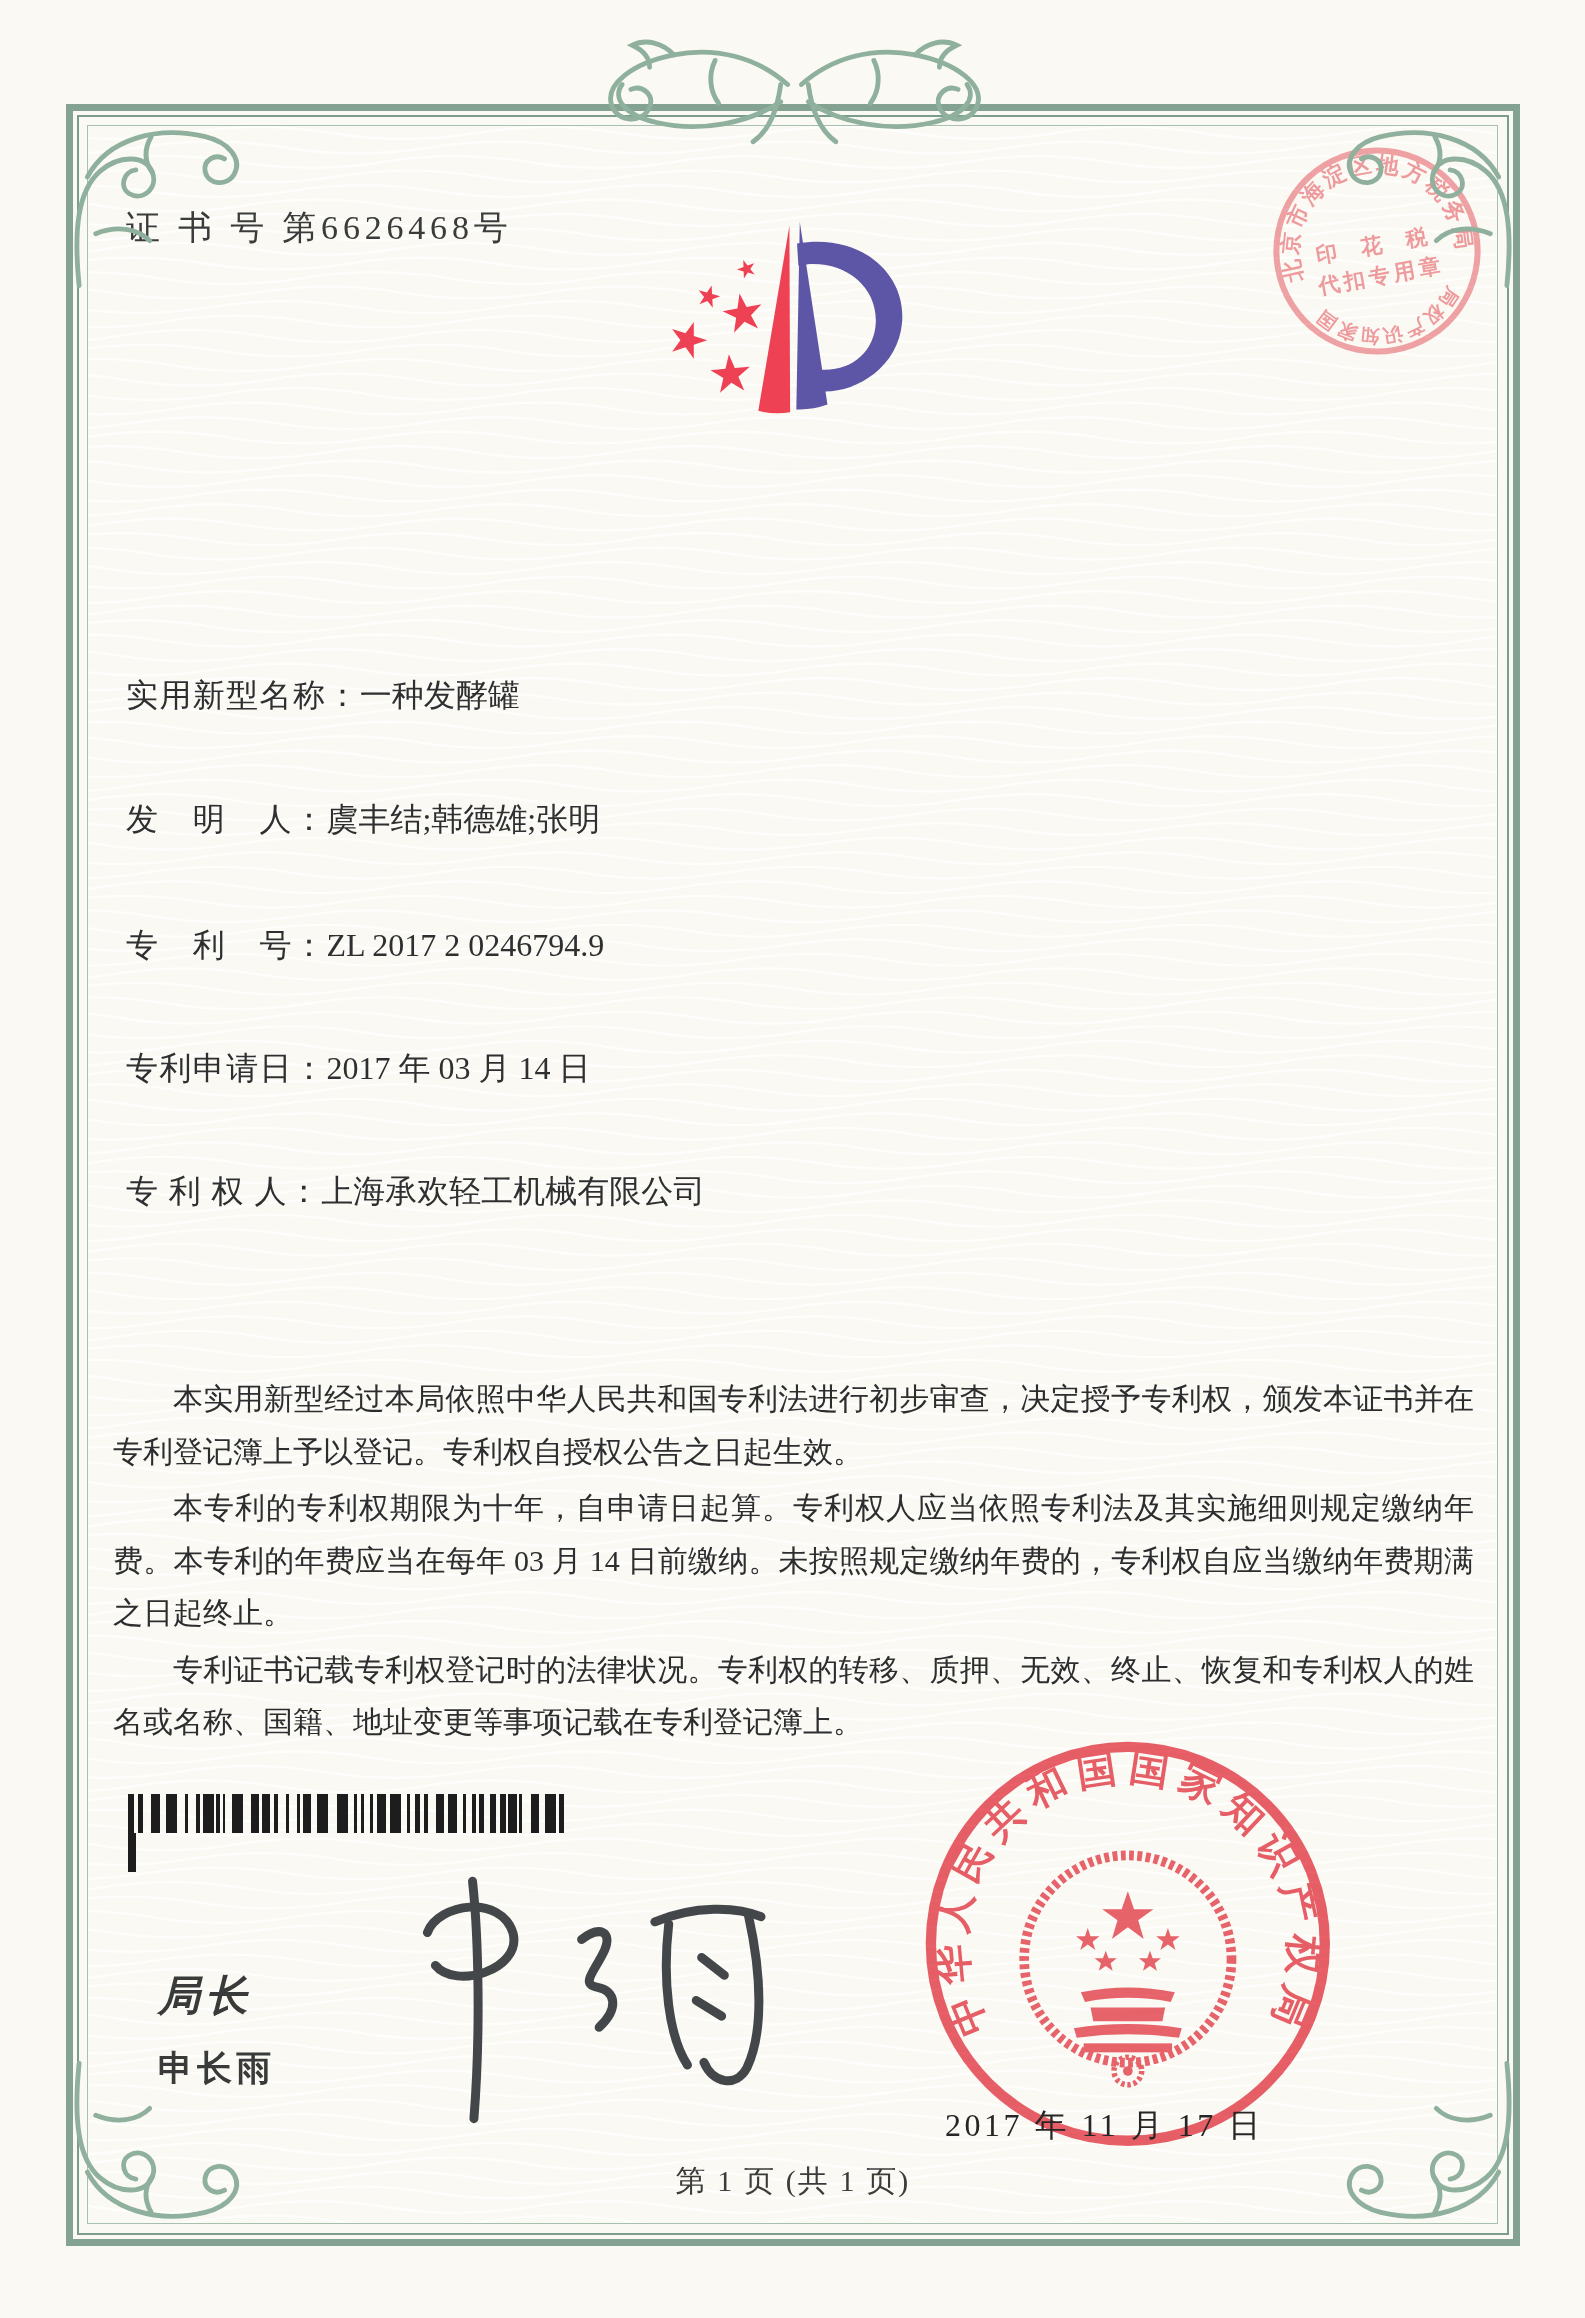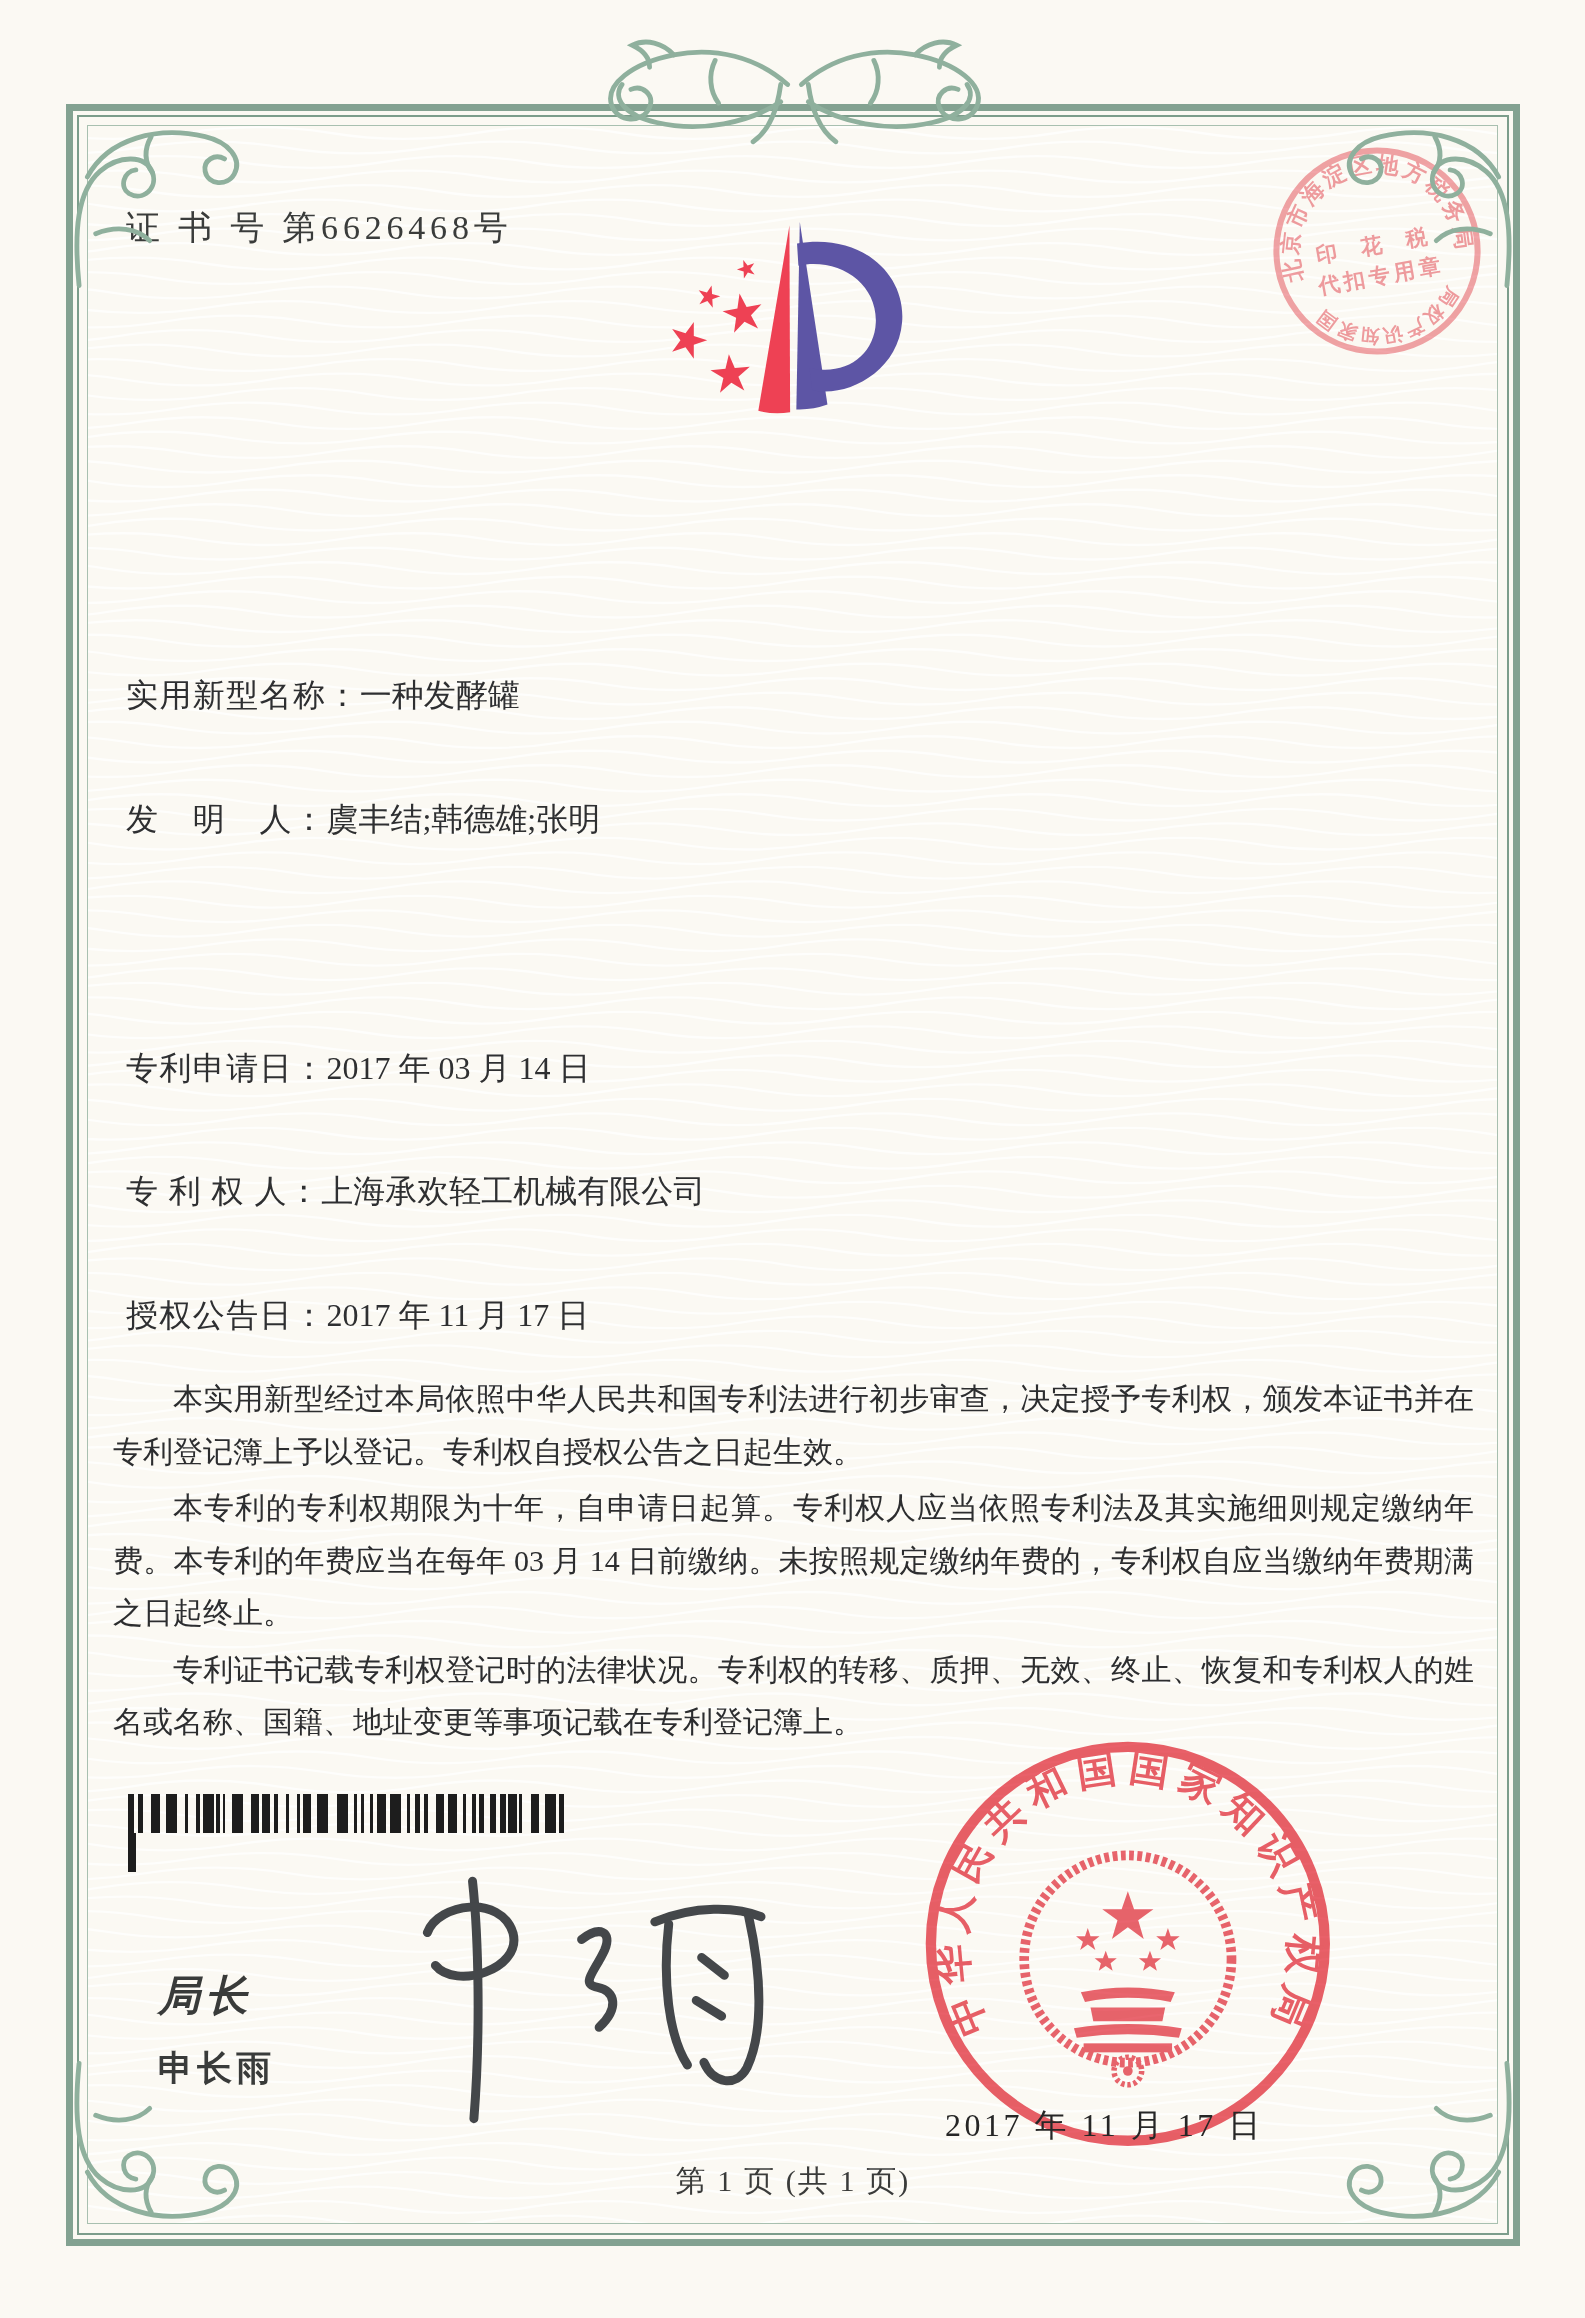--- a/index.html
+++ b/index.html
@@ -277,23 +277,23 @@
         <textPath href="#taxBottom" startOffset="50%" text-anchor="middle">局权产识知家国</textPath>
       </text>
       <text x="170" y="172" font-size="32" fill="#ef8e95" letter-spacing="14" text-anchor="middle" font-weight="700">印 花 税</text>
       <text x="170" y="218" font-size="32" fill="#ef8e95" letter-spacing="6" text-anchor="middle" font-weight="700">代扣专用章</text>
     </g>
   </svg>
 
 
   <div class="abs field f0"><span class="lbl">实用新型名称：</span><span>一种发酵罐</span></div>
   <div class="abs field f1"><span class="lbl">发　明　人：</span><span>虞丰结;韩德雄;张明</span></div>
+  <div class="abs field f2"><span class="lbl">专　利　号：</span><span>ZL 2017 2 0246794.9</span></div>
   <div class="abs field f3"><span class="lbl">专利申请日：</span><span>2017 年 03 月 14 日</span></div>
   <div class="abs field f4"><span class="lbl">专 利 权 人：</span><span>上海承欢轻工机械有限公司</span></div>
-  <div class="abs field f5"><span class="lbl">授权公告日：</span><span>2017 年 11 月 17 日</span></div>
 
   <div class="abs paras">
     <p>本实用新型经过本局依照中华人民共和国专利法进行初步审查，决定授予专利权，颁发本证书并在专利登记簿上予以登记。专利权自授权公告之日起生效。</p>
     <p>本专利的专利权期限为十年，自申请日起算。专利权人应当依照专利法及其实施细则规定缴纳年费。本专利的年费应当在每年 03 月 14 日前缴纳。未按照规定缴纳年费的，专利权自应当缴纳年费期满之日起终止。</p>
     <p>专利证书记载专利权登记时的法律状况。专利权的转移、质押、无效、终止、恢复和专利权人的姓名或名称、国籍、地址变更等事项记载在专利登记簿上。</p>
   </div>
 
   <div class="abs barcode" id="barcode"><i style="width: 5.5px;"></i><b style="width: 4.1px;"></b><i style="width: 5.5px;"></i><b style="width: 8.3px;"></b><i style="width: 8.3px;"></i><b style="width: 6.2px;"></b><i style="width: 11px;"></i><b style="width: 8.3px;"></b><i style="width: 2.8px;"></i><b style="width: 8.3px;"></b><i style="width: 3.5px;"></i><b style="width: 2.8px;"></b><i style="width: 11px;"></i><b style="width: 2.8px;"></b><i style="width: 3.5px;"></i><b style="width: 2.8px;"></b><i style="width: 2.8px;"></i><b style="width: 6.2px;"></b><i style="width: 11px;"></i><b style="width: 8.3px;"></b><i style="width: 8.3px;"></i><b style="width: 2.8px;"></b><i style="width: 8.3px;"></i><b style="width: 4.1px;"></b><i style="width: 3.5px;"></i><b style="width: 8.3px;"></b><i style="width: 2.8px;"></i><b style="width: 8.3px;"></b><i style="width: 2.8px;"></i><b style="width: 2.8px;"></b><i style="width: 8.3px;"></i><b style="width: 6.2px;"></b><i style="width: 11px;"></i><b style="width: 8.3px;"></b><i style="width: 11px;"></i><b style="width: 6.2px;"></b><i style="width: 2.8px;"></i><b style="width: 4.1px;"></b><i style="width: 2.8px;"></i><b style="width: 6.2px;"></b><i style="width: 3.5px;"></i><b style="width: 4.1px;"></b><i style="width: 8.3px;"></i><b style="width: 4.1px;"></b><i style="width: 11px;"></i><b style="width: 6.2px;"></b><i style="width: 3.5px;"></i><b style="width: 4.1px;"></b><i style="width: 5.5px;"></i><b style="width: 4.1px;"></b><i style="width: 3.5px;"></i><b style="width: 8.3px;"></b><i style="width: 8.3px;"></i><b style="width: 4.1px;"></b><i style="width: 8.3px;"></i><b style="width: 6.2px;"></b><i style="width: 3.5px;"></i><b style="width: 6.2px;"></b><i style="width: 3.5px;"></i><b style="width: 2.8px;"></b><i style="width: 5.5px;"></i><b style="width: 6.2px;"></b><i style="width: 5.5px;"></i><b style="width: 4.1px;"></b><i style="width: 5.5px;"></i><b style="width: 2.8px;"></b><i style="width: 8.3px;"></i><b style="width: 2.8px;"></b><i style="width: 2.8px;"></i><b style="width: 8.3px;"></b><i style="width: 8.3px;"></i><b style="width: 6.2px;"></b><i style="width: 11px;"></i><b style="width: 2.8px;"></b><i style="width: 5.5px;"></i><b style="width: 4.1px;"></b><i style="width: 8.3px;"></i><b style="width: 6.2px;"></b></div>
 
   <div class="abs signer-role">局长</div>

